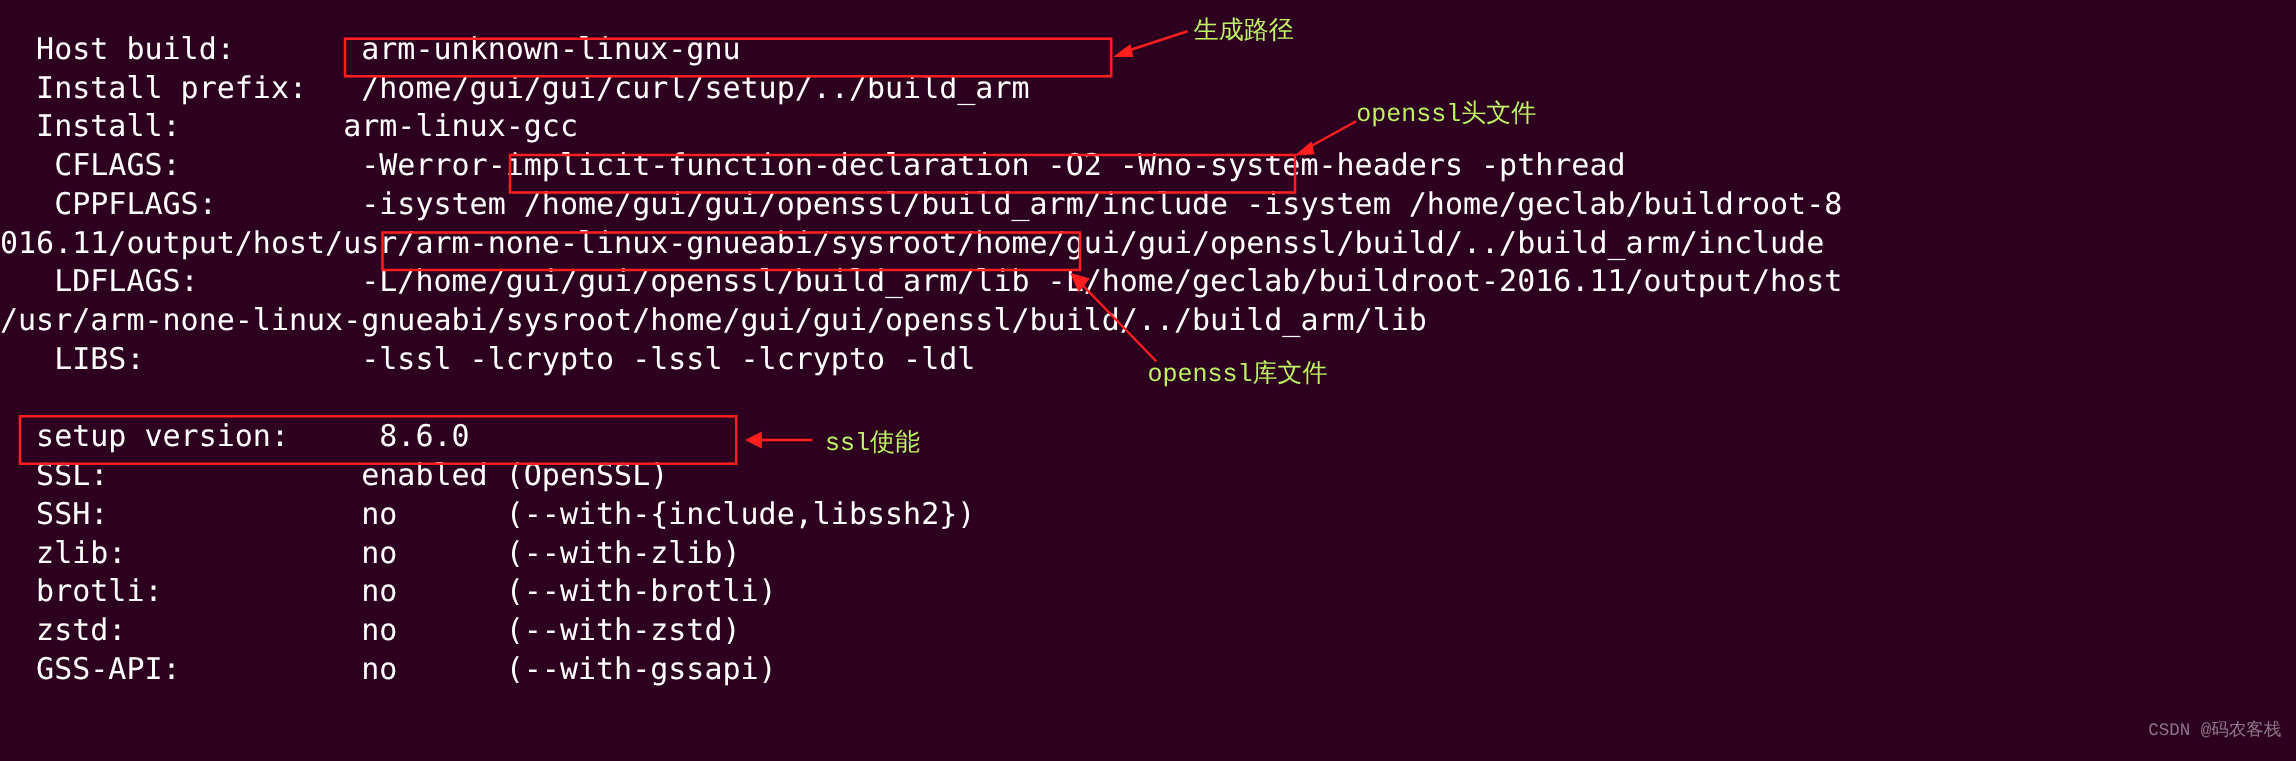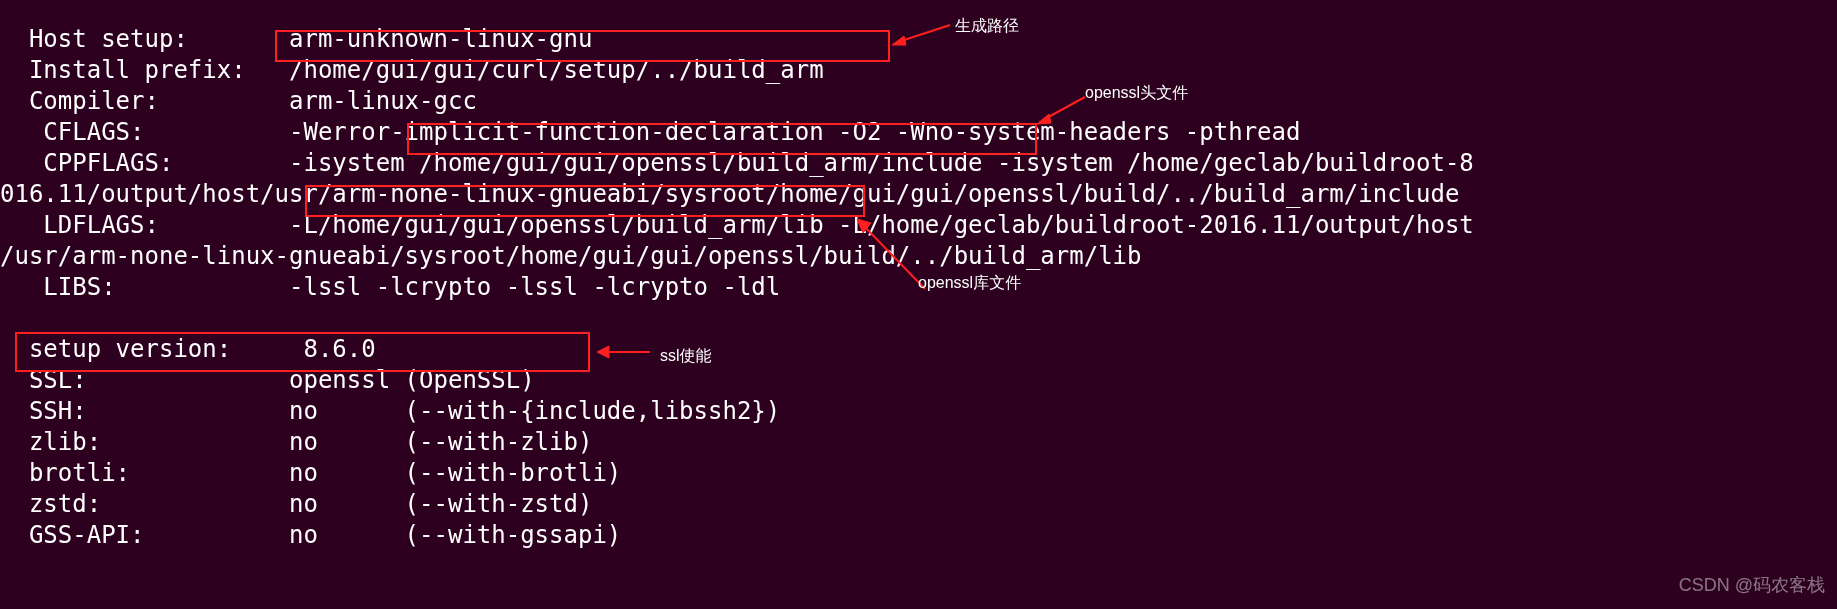--- a/index.html
+++ b/index.html
@@ -22,54 +22,54 @@
     white-space: pre;
     letter-spacing: 0px;
   }
   .box {
     position: absolute;
     border: 2px solid #ff1f1f;
     box-sizing: border-box;
   }
   .anno {
     position: absolute;
-    color: #ffffff;
-    font-family: Liberation Sans, sans-serif;
-    font-size: 16px;
+    color: #bef264;
+    font-family: Liberation Mono, monospace;
+    font-size: 20px;
     white-space: nowrap;
   }
   .arrow {
     position: absolute;
     stroke: #ff1f1f;
     fill: #ff1f1f;
   }
   .watermark {
     position: absolute;
     right: 12px;
     bottom: 8px;
     color: rgba(255,255,255,0.45);
-    font-family: Liberation Sans, sans-serif;
-    font-size: 18px;
+    font-family: Liberation Mono, monospace;
+    font-size: 14px;
   }
 </style>
 </head>
 <body>
 
-<pre class="term"><span>  Host setup:       arm-unknown-linux-gnu</span>
+<pre class="term"><span>  Host build:       arm-unknown-linux-gnu</span>
 <span>  Install prefix:   /home/gui/gui/curl/setup/../build_arm</span>
-<span>  Compiler:         arm-linux-gcc</span>
+<span>  Install:         arm-linux-gcc</span>
 <span>   CFLAGS:          -Werror-implicit-function-declaration -O2 -Wno-system-headers -pthread</span>
 <span>   CPPFLAGS:        -isystem /home/gui/gui/openssl/build_arm/include -isystem /home/geclab/buildroot-8</span>
 <span>016.11/output/host/usr/arm-none-linux-gnueabi/sysroot/home/gui/gui/openssl/build/../build_arm/include</span>
 <span>   LDFLAGS:         -L/home/gui/gui/openssl/build_arm/lib -L/home/geclab/buildroot-2016.11/output/host</span>
 <span>/usr/arm-none-linux-gnueabi/sysroot/home/gui/gui/openssl/build/../build_arm/lib</span>
 <span>   LIBS:            -lssl -lcrypto -lssl -lcrypto -ldl</span>
 <span></span>
 <span>  setup version:     8.6.0</span>
-<span>  SSL:              openssl (OpenSSL)</span>
+<span>  SSL:              enabled (OpenSSL)</span>
 <span>  SSH:              no      (--with-{include,libssh2})</span>
 <span>  zlib:             no      (--with-zlib)</span>
 <span>  brotli:           no      (--with-brotli)</span>
 <span>  zstd:             no      (--with-zstd)</span>
 <span>  GSS-API:          no      (--with-gssapi)</span></pre>
 
 <div class="box" style="left:275px; top:30px; width:615px; height:32px;"></div>
 
 <div class="box" style="left:407px; top:123px; width:630px; height:32px;"></div>
 
@@ -94,17 +94,17 @@
 
 <svg class="arrow" style="left:595px; top:342px; width:60px; height:20px;">
   <line x1="55" y1="10" x2="8" y2="10" stroke-width="2"></line>
   <polygon points="2,10 14,4 14,16"></polygon>
 </svg>
 
 <div class="anno" style="left:955px; top:10px;">生成路径</div>
 
 <div class="anno" style="left:1085px; top:77px;">openssl头文件</div>
 
-<div class="anno" style="left:918px; top:267px;">openssl库文件</div>
+<div class="anno" style="left:918px; top:285px;">openssl库文件</div>
 
 <div class="anno" style="left:660px; top:340px;">ssl使能</div>
 
 <div class="watermark">CSDN @码农客栈</div>
 
 </body></html>

